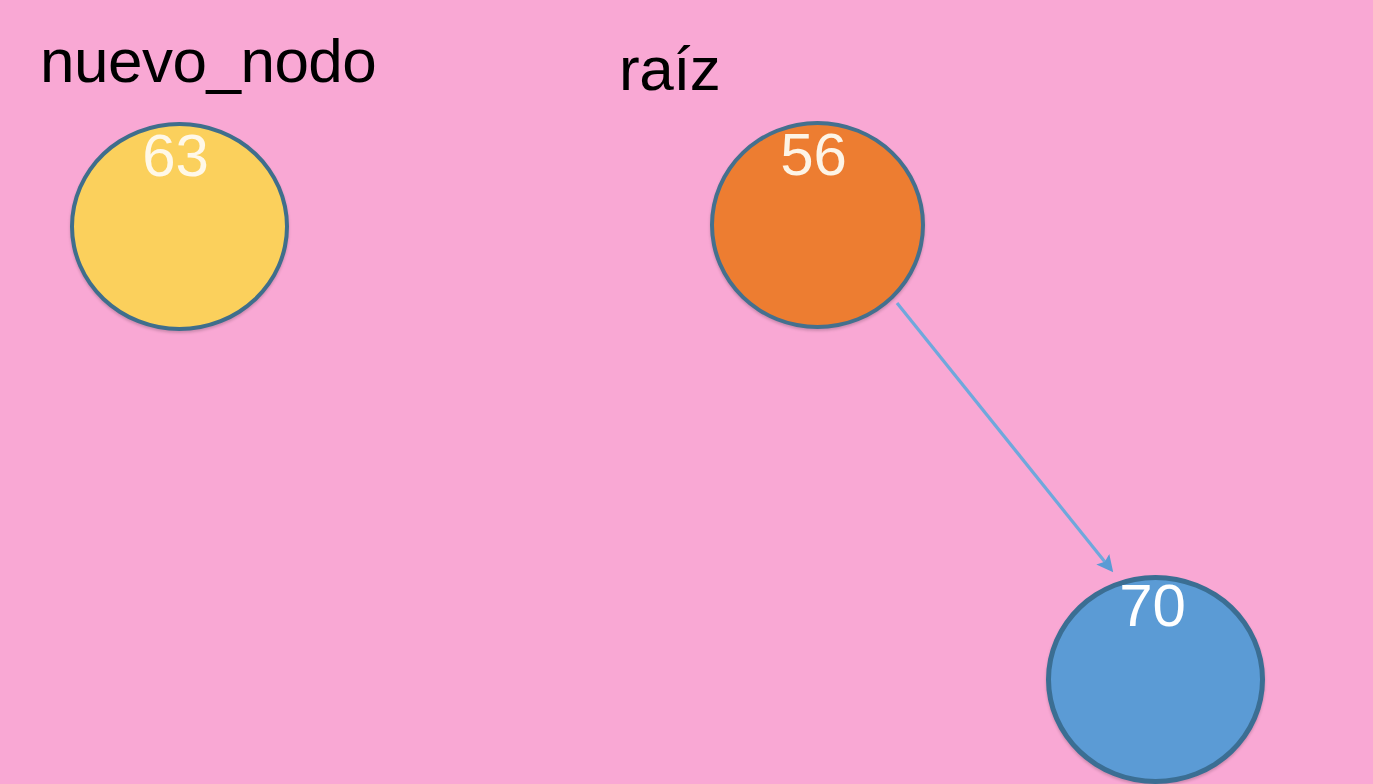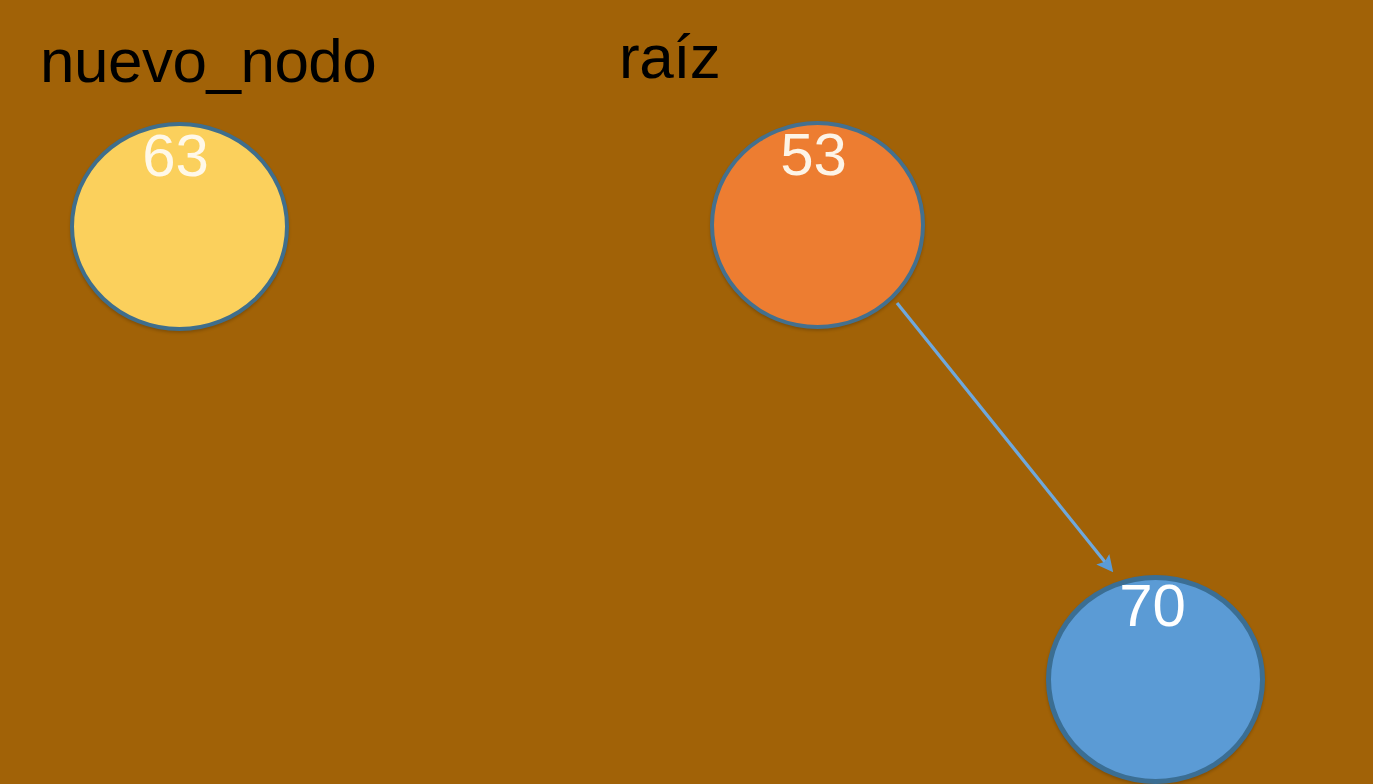--- a/index.html
+++ b/index.html
@@ -8,37 +8,37 @@
     padding: 0;
     background: #ffffff;
   }
   body {
     font-family: "Liberation Sans", sans-serif;
   }
   #canvas {
     position: relative;
     width: 1373px;
     height: 784px;
-    background: #a16207;
+    background: #f9a8d4;
     overflow: hidden;
   }
 
   
   .label {
     position: absolute;
     color: #000000;
     font-family: "Liberation Sans", sans-serif;
     font-size: 62px;
     font-weight: 400;
     line-height: 1;
     white-space: nowrap;
     letter-spacing: -0.5px;
   }
   #label-nuevo-nodo { left: 40px;  top: 30px; }
-  #label-raiz       { left: 619px; top: 26px; text-align: center; }
+  #label-raiz       { left: 619px; top: 38px; text-align: center; }
   #label-nodo-actual{ left: 908px; top: 30px; }
 
   
   .node {
     position: absolute;
     border-radius: 50%;
     box-sizing: border-box;
     display: flex;
     align-items: flex-start;
     justify-content: center;
@@ -102,20 +102,20 @@
   <div class="label" id="label-nuevo-nodo">nuevo_nodo</div>
 
   <div class="label" id="label-raiz">raíz</div>
 
 
   <div class="node" id="node-63">
     <span class="node-value">63</span>
   </div>
 
   <div class="node" id="node-65">
-    <span class="node-value">53</span>
+    <span class="node-value">56</span>
   </div>
 
   <div class="node" id="node-70">
     <span class="node-value">70</span>
   </div>
 
 </div>
 
 </body></html>

